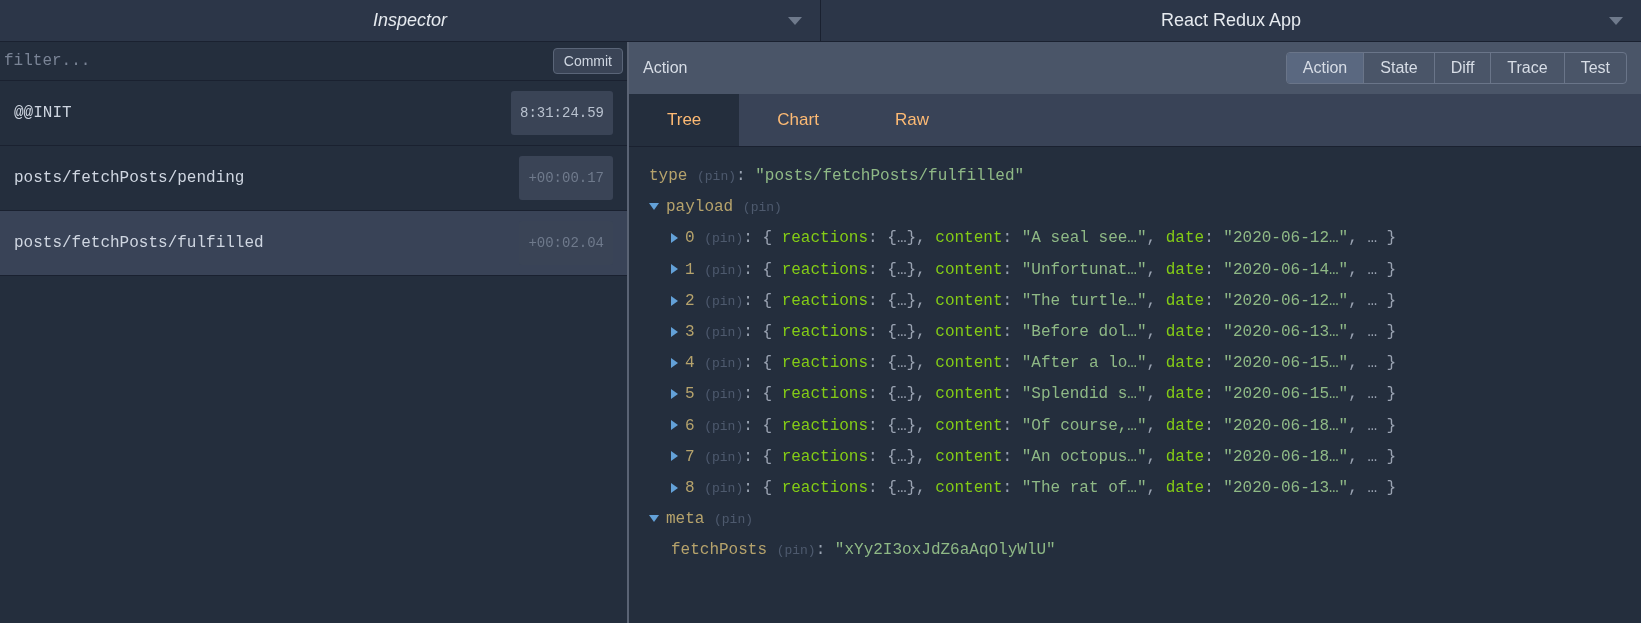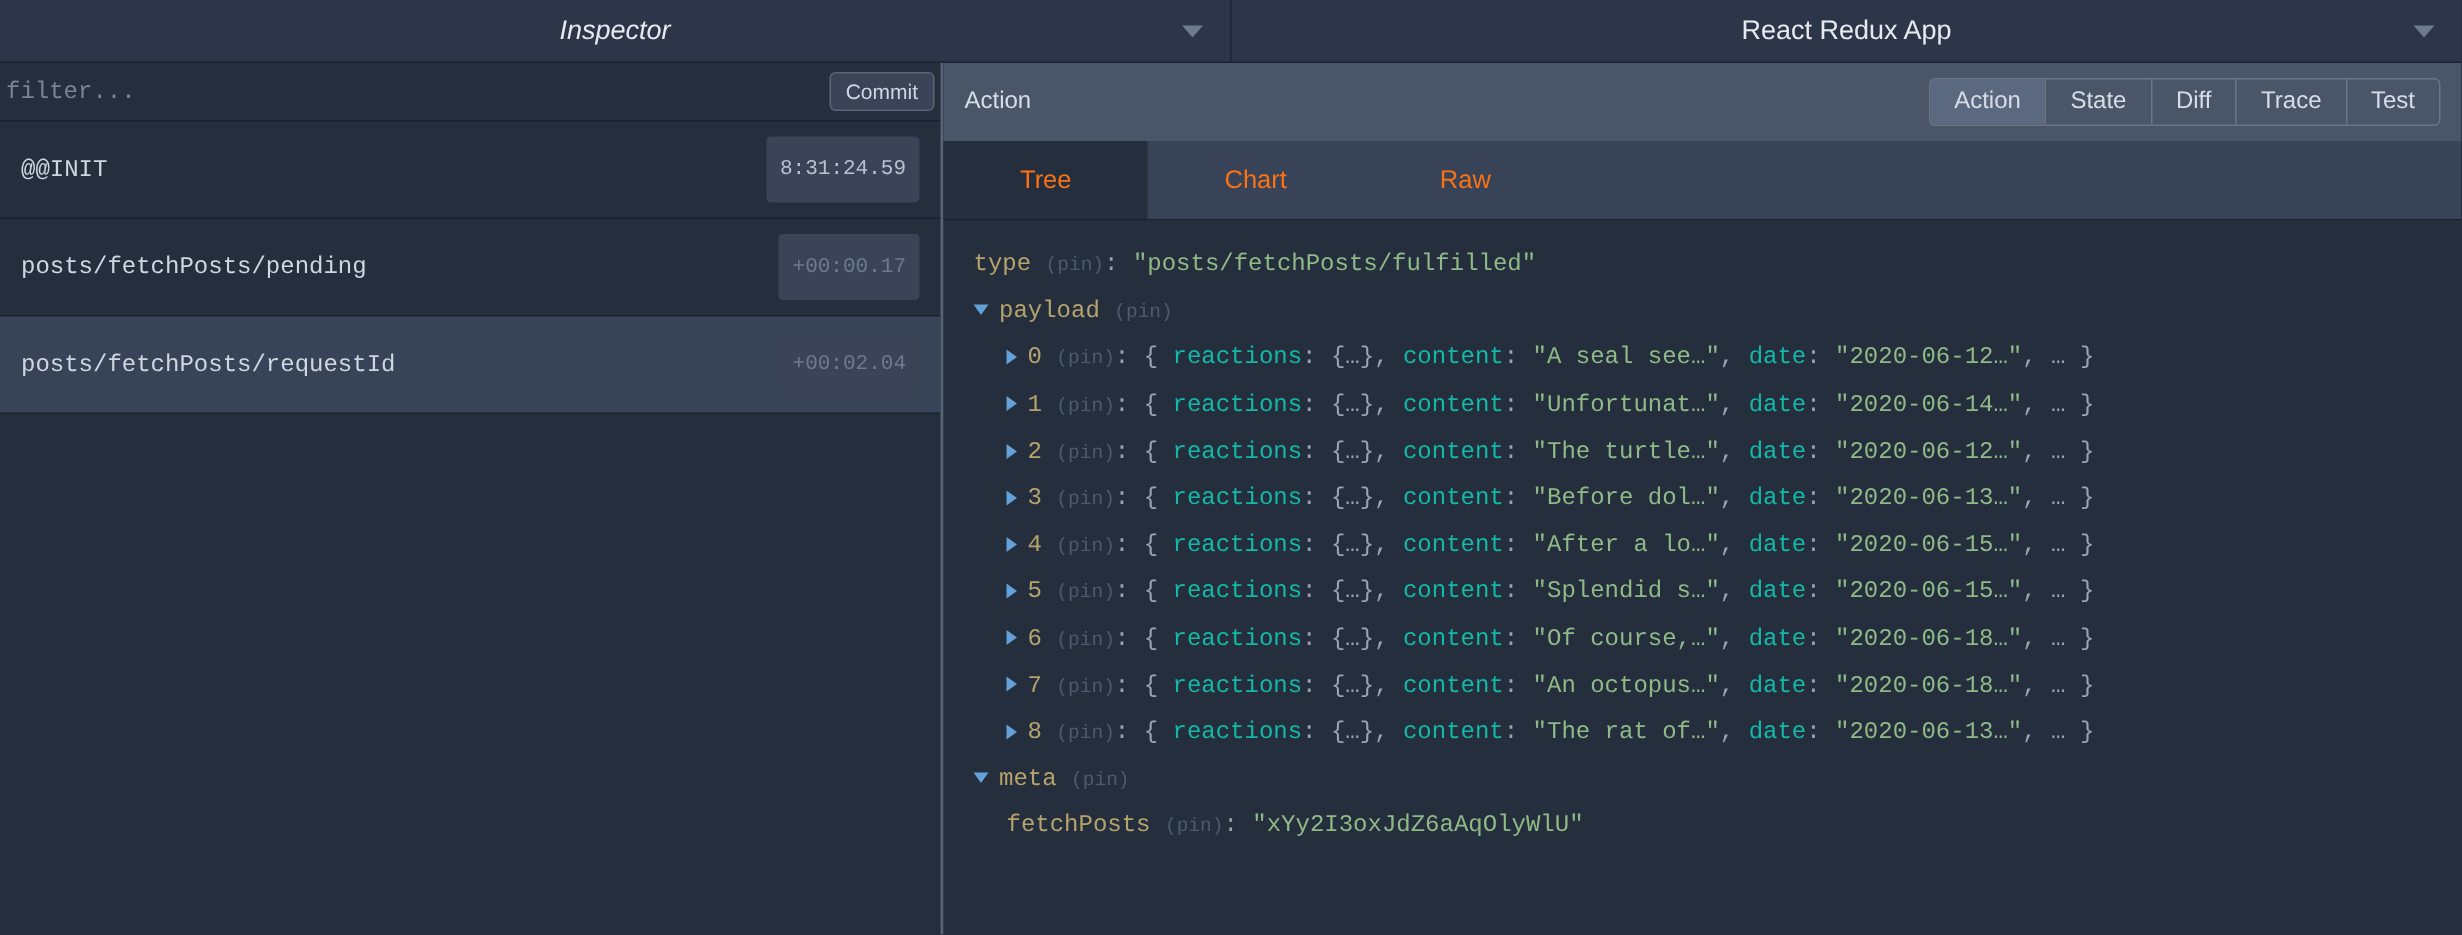--- a/index.html
+++ b/index.html
@@ -126,22 +126,22 @@
 }
 .tab-group .tab:first-child { border-left: none; }
 .tab-group .tab.active { background: #5a6880; }
 
 .sub-tabs {
   display: flex;
   background: #394357;
   border-bottom: 1px solid #1a2130;
 }
 .sub-tabs .stab {
-  padding: 16px 51px;
-  color: #f97316;
+  padding: 16px 38px;
+  color: #fdba74;
   font-size: 17px;
   cursor: pointer;
 }
 .sub-tabs .stab.active { background: #242e3d; font-weight: 500; }
 
 .tree {
   flex: 1;
   overflow: auto;
   padding: 14px 20px;
   font-size: 16px;
@@ -166,21 +166,21 @@
   border-left: 5px solid transparent;
   border-right: 5px solid transparent;
   border-top: 7px solid #63a1d8;
 }
 
 .key   { color: #b6a36c; }
 .pin   { color: #4e5a6e; font-size: 13px; }
 .colon { color: #9aa3b2; }
 .str   { color: #8fb986; }
 .obj   { color: #9aa3b2; }
-.okey  { color: #14b8a6; }
+.okey  { color: #84cc16; }
 </style>
 </head>
 <body>
 
 <div class="top-bar">
   <div class="selector">
     <span>Inspector</span>
     <span class="caret-down"></span>
   </div>
   <div class="selector">
@@ -199,21 +199,21 @@
     <div class="action-list" id="action-list">
         <div class="action-row">
           <span class="mono">@@INIT</span>
           <span class="time-badge mono">8:31:24.59</span>
         </div>
         <div class="action-row">
           <span class="mono">posts/fetchPosts/pending</span>
           <span class="time-badge mono dim">+00:00.17</span>
         </div>
         <div class="action-row selected">
-          <span class="mono">posts/fetchPosts/requestId</span>
+          <span class="mono">posts/fetchPosts/fulfilled</span>
           <span class="time-badge mono dim">+00:02.04</span>
         </div>
       </div>
   </div>
 
   <div class="right-panel">
     <div class="panel-header">
       <span class="panel-title">Action</span>
       <div class="tab-group" id="tab-group">
           <div class="tab active">Action</div>

